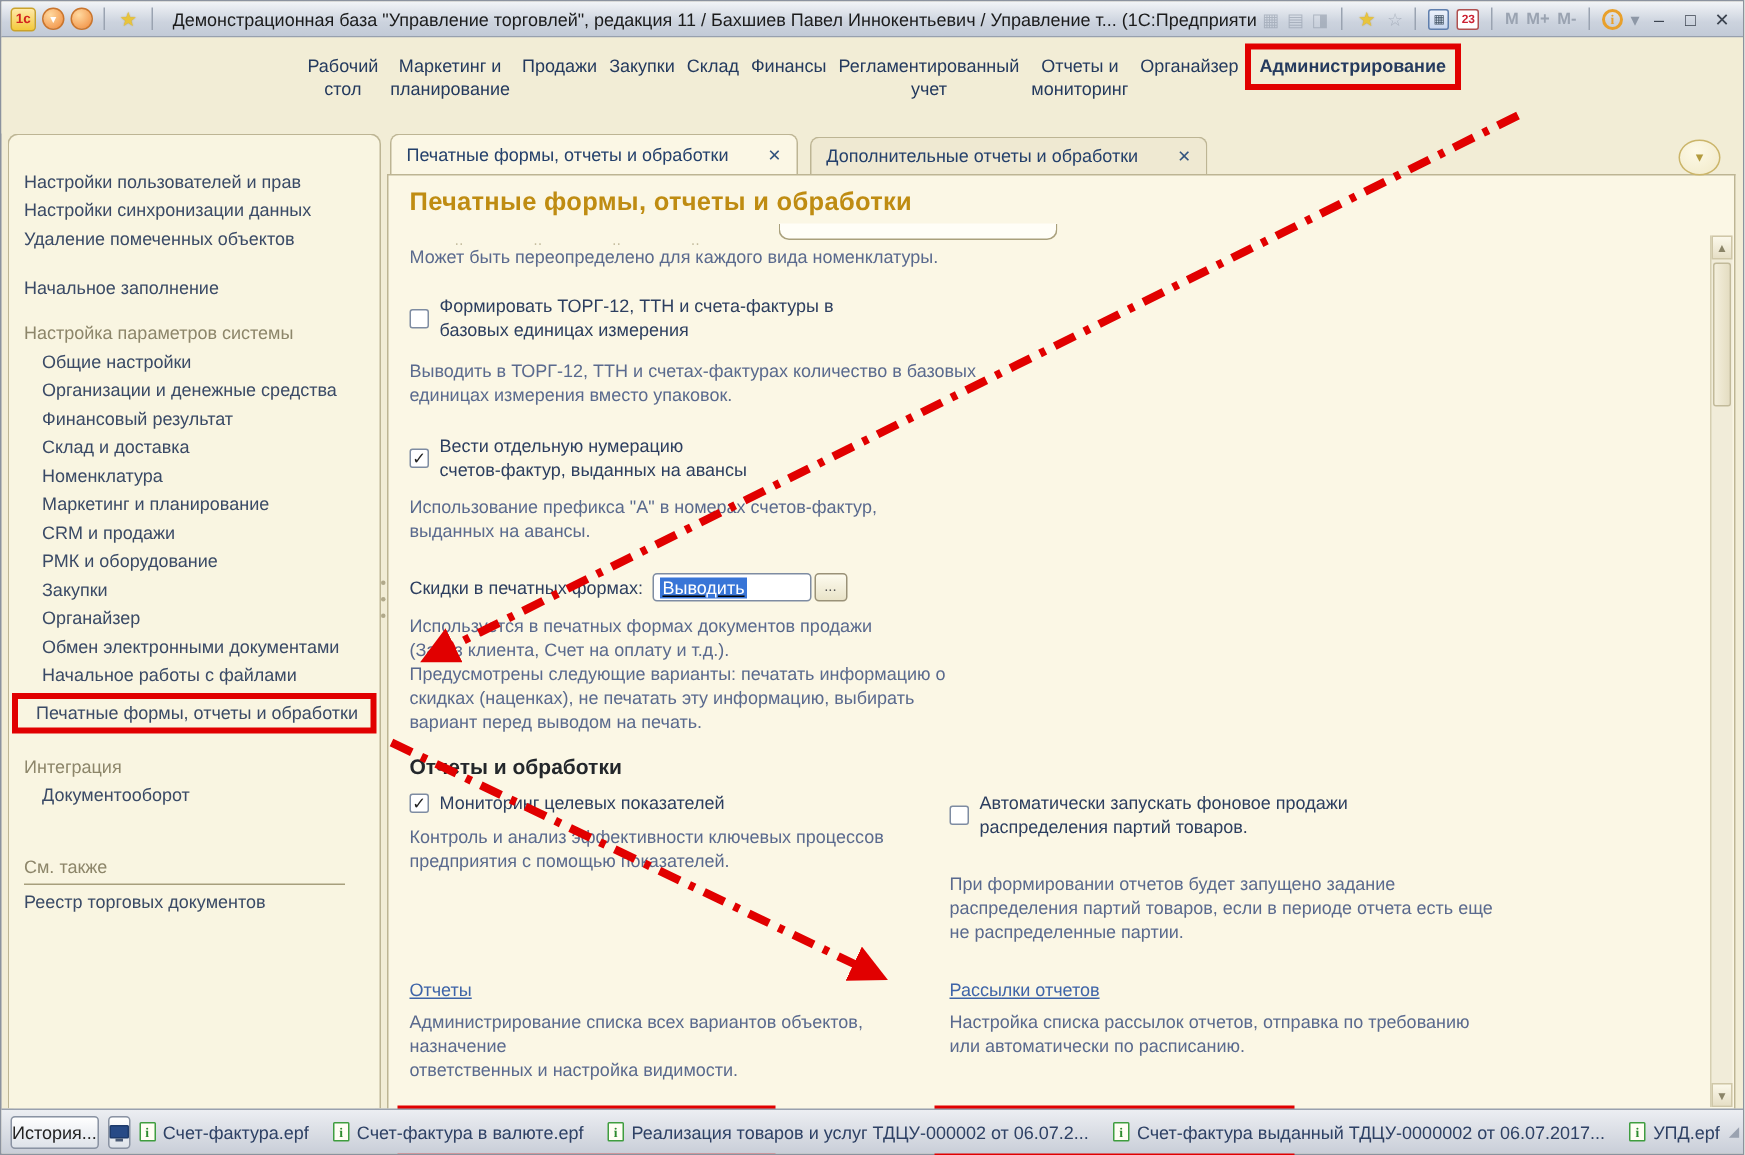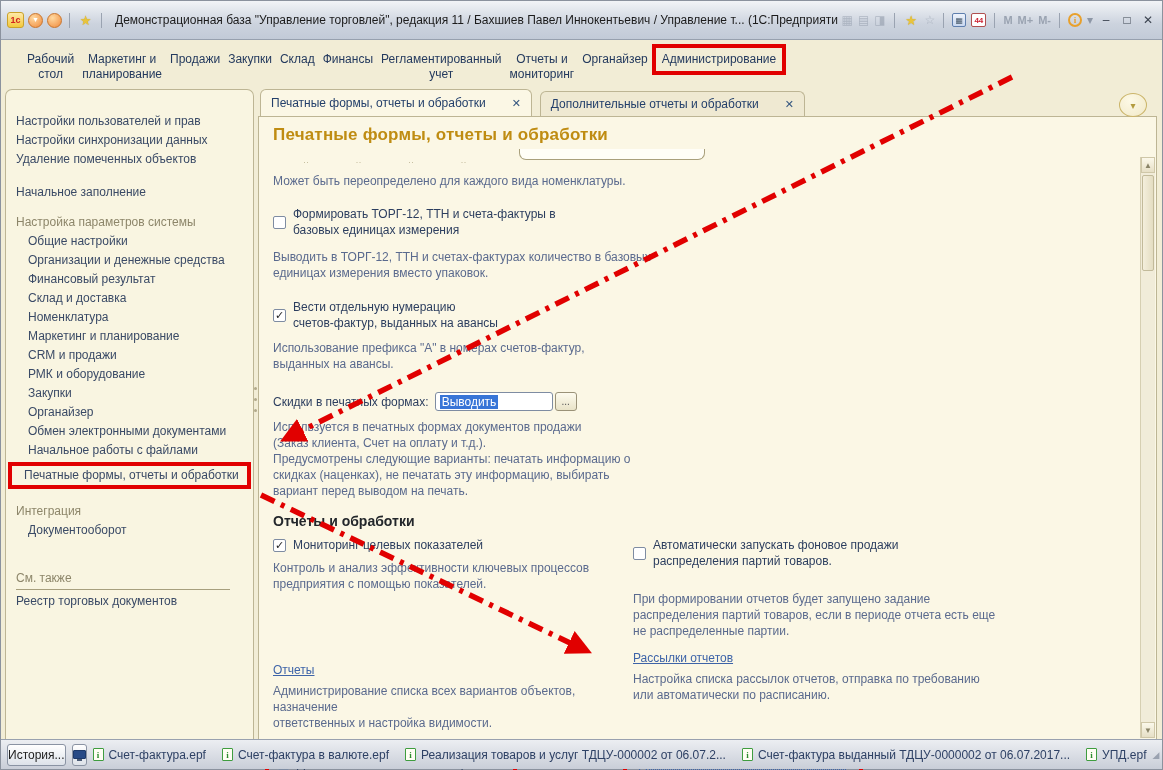--- a/index.html
+++ b/index.html
@@ -13,40 +13,40 @@
     --desc:#5a6a8e;
     --orange-title:#bf8c12;
     --hdr-olive:#57503a;
     --hdr-gray:#8d866a;
   }
   *{box-sizing:border-box;margin:0;padding:0;}
   html,body{width:1163px;height:770px;}
   body{font-family:"Liberation Sans","DejaVu Sans",sans-serif;font-size:12px;background:#eef0f4;position:relative;overflow:hidden;}
   .window{position:absolute;inset:0;border:1px solid #8b929e;background:var(--cream);}
   
-  .titlebar{height:39px;display:flex;align-items:center;gap:4px;padding:0 6px;
+  .titlebar{height:24px;display:flex;align-items:center;gap:4px;padding:0 6px;
     background:linear-gradient(#f2f4f7,#ccd3de 60%,#c2cad7);border-bottom:1px solid #97a0ae;}
   .tb-ico{width:17px;height:16px;display:flex;align-items:center;justify-content:center;font-size:10px;line-height:1;}
   .logo1c{background:linear-gradient(#ffe9a8,#f3c93c);border:1px solid #caa22a;border-radius:3px;color:#d2231f;font-weight:bold;font-size:9px;}
   .circ{width:15px;height:15px;border-radius:50%;background:radial-gradient(circle at 35% 30%,#ffd9a0,#f08a3c);border:1px solid #c9752d;color:#fff;font-size:8px;display:flex;align-items:center;justify-content:center;}
   .star{color:#e8c43c;font-size:13px;text-shadow:0 0 1px #b7952b;}
   .tb-sep{width:1px;height:15px;background:#9aa3b1;margin:0 3px;}
   .tb-title{color:#1b1b1b;margin-left:6px;white-space:nowrap;overflow:hidden;flex:1;}
   .tb-right{display:flex;align-items:center;gap:5px;}
   .gico{color:#8d97a6;font-size:12px;}
   .gico.dis{opacity:.55;}
   .calico{width:15px;height:14px;border:1px solid #b05050;background:#fff;color:#c23;font-size:8px;font-weight:bold;display:flex;align-items:center;justify-content:center;border-radius:2px;}
   .calcico{width:14px;height:14px;border:1px solid #5f7fae;background:linear-gradient(#eef3fb,#c8d7ef);color:#456;font-size:8px;display:flex;align-items:center;justify-content:center;border-radius:2px;}
   .mem{color:#9aa3b1;font-weight:bold;font-size:11px;}
   .infoc{width:14px;height:14px;border-radius:50%;border:2px solid #e8a02c;color:#e8a02c;font-weight:bold;font-size:9px;display:flex;align-items:center;justify-content:center;font-family:"Liberation Serif",serif;}
   .winbtn{color:#3c4450;font-size:12px;width:16px;text-align:center;}
   
-  .navrow{height:64px;display:flex;align-items:flex-start;padding:10px 10px 0 22px;justify-content:flex-start;background:var(--cream);}
+  .navrow{height:64px;display:flex;align-items:flex-start;padding:10px 10px 0 22px;justify-content:center;background:var(--cream);}
   .navitem{color:#243a5e;text-align:center;white-space:pre-line;line-height:15px;padding:2px 4px;cursor:default;}
-  .nav-red{border:4px solid var(--red);padding:4px 6px;margin-top:-6px;}
+  .nav-red{border:4px solid var(--red);padding:4px 6px;margin-top:-6px;font-weight:bold;}
   
   .main{position:absolute;top:86px;left:0;right:0;bottom:30px;}
   .sidebar{position:absolute;left:4px;top:2px;width:249px;bottom:0;background:var(--sidebar-bg);
     border:1px solid var(--panel-border);border-bottom:none;border-radius:7px 7px 0 0;padding:10px 8px 0 10px;overflow:hidden;}
   .sb-h{font-weight:bold;color:var(--hdr-olive);margin:2px 0 6px 0;line-height:16px;}
   .sb-h2{font-weight:normal;color:var(--hdr-gray);margin:14px 0 4px 0;line-height:16px;}
   .sb-h2.underl{border-bottom:1px solid #a79f7d;padding-bottom:3px;width:214px;}
   .sb-i{color:#3a4a66;line-height:15px;margin:0 0 4px 0;cursor:pointer;}
   .sb-ind{padding-left:12px;}
   .sb-gap{height:14px;}
@@ -68,21 +68,21 @@
   .cutmarks{position:absolute;left:30px;top:6px;color:#c5bd9f;font-size:9px;letter-spacing:22px;}
   .cutfield{position:absolute;left:246px;top:0;width:186px;height:11px;background:#fffef7;
     border:1px solid #a9a07c;border-top:none;border-radius:0 0 7px 7px;}
   .note{color:var(--desc);line-height:16px;white-space:pre-line;}
   .cbrow{display:flex;gap:7px;align-items:center;}
   .cbbox{width:13px;height:13px;background:#fff;border:1px solid #7e8ca2;border-radius:2px;flex:0 0 auto;
     display:flex;align-items:center;justify-content:center;font-size:11px;color:#222;margin-top:1px;cursor:pointer;}
   .cblbl{color:var(--navy);line-height:16px;white-space:pre-line;cursor:default;}
   .fieldrow{display:flex;align-items:center;gap:2px;}
   .flabel{color:var(--navy);margin-right:4px;}
-  .combo{width:118px;height:19px;border:1px solid #7e8ca2;border-radius:3px;background:#fff;display:flex;align-items:center;padding:0 4px;}
+  .combo{width:106px;height:19px;border:1px solid #7e8ca2;border-radius:3px;background:#fff;display:flex;align-items:center;padding:0 4px;text-decoration:underline;}
   .combo .sel{background:#3875d7;color:#fff;padding:0 2px;}
   .morebtn{width:22px;height:19px;border:1px solid #9a9residue;border:1px solid #9a9278;border-radius:3px;
     background:linear-gradient(#fdfbee,#e9e3c8);color:#555;display:flex;align-items:center;justify-content:center;font-size:10px;cursor:pointer;}
   .sechdr{font-weight:bold;font-size:14px;color:#23272b;margin:14px 0 8px 0;}
   .grid2{display:grid;grid-template-columns:352px 468px;column-gap:8px;}
   .lnk{color:var(--link);text-decoration:underline;cursor:pointer;display:inline-block;text-align:center;}
   .lnk.focus{text-decoration:underline dotted;outline:1px dotted #5a79b4;padding:1px 2px;}
   .redframe{border:4px solid var(--red);display:inline-block;padding:4px 8px;margin-left:-8px;}
   .redframe2{border:4px solid var(--red);display:inline-block;padding:5px 10px;margin-left:-10px;}
   
@@ -125,21 +125,21 @@
     <span class="tb-title">Демонстрационная база "Управление торговлей", редакция 11 / Бахшиев Павел Иннокентьевич / Управление т... (1С:Предприятие)</span>
     <span class="tb-right">
       <span class="gico dis">▦</span>
       <span class="gico dis">▤</span>
       <span class="gico dis">◨</span>
       <span class="tb-sep"></span>
       <span class="tb-ico star">★</span>
       <span class="gico dis">☆</span>
       <span class="tb-sep"></span>
       <span class="calcico">▦</span>
-      <span class="calico">44</span>
+      <span class="calico">23</span>
       <span class="tb-sep"></span>
       <span class="mem">M</span>
       <span class="mem">M+</span>
       <span class="mem">M-</span>
       <span class="tb-sep"></span>
       <span class="infoc">i</span>
       <span class="gico">▾</span>
       <span class="winbtn">–</span>
       <span class="winbtn">□</span>
       <span class="winbtn">✕</span>
@@ -216,21 +216,21 @@
       </div>
 
       <div class="cpanel">
         <div class="ptitle">Печатные формы, отчеты и обработки</div>
 
         <div class="cutrow">
           <span class="cutmarks">‥ ‥ ‥ ‥</span>
           <span class="cutfield"></span>
         </div>
 
-        <div class="note ml" style="margin-top:10px">Может быть переопределено для каждого вида номенклатуры.</div>
+        <div class="note ml" style="">Может быть переопределено для каждого вида номенклатуры.</div>
 
         <div class="cbrow" style="margin-top:17px">
           <span class="cbbox"></span>
           <span class="cblbl ml">Формировать ТОРГ-12, ТТН и счета-фактуры в
 базовых единицах измерения</span>
         </div>
 
         <div class="note ml" style="margin-top:11px">Выводить в ТОРГ-12, ТТН и счетах-фактурах количество в базовых
 единицах измерения вместо упаковок.</div>
 
@@ -282,21 +282,21 @@
             <div class="note ml" style="margin-top:22px">При формировании отчетов будет запущено задание
 распределения партий товаров, если в периоде отчета есть еще
 не распределенные партии.</div>
           </div>
 
           <div style="margin-top:24px">
             <span class="lnk">Отчеты</span>
             <div class="note ml" style="margin-top:6px">Администрирование списка всех вариантов объектов, назначение
 ответственных и настройка видимости.</div>
           </div>
-          <div style="margin-top:12px">
+          <div style="margin-top:24px">
             <span class="lnk">Рассылки отчетов</span>
             <div class="note ml" style="margin-top:6px">Настройка списка рассылок отчетов, отправка по требованию
 или автоматически по расписанию.</div>
           </div>
 
           <div style="margin-top:16px">
             <div class="redframe">
               <div class="cbrow">
                 <span class="cbbox">
                     <span>✓</span>

